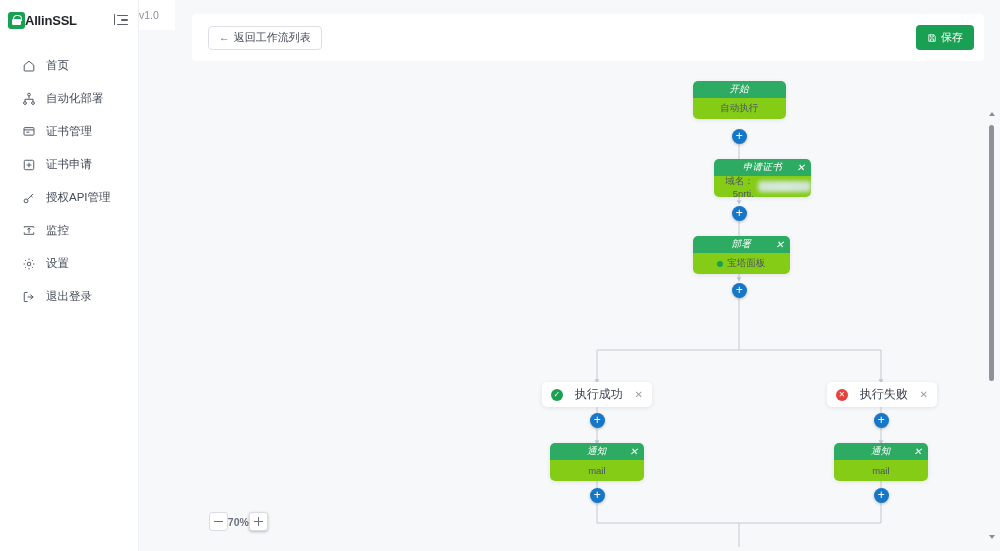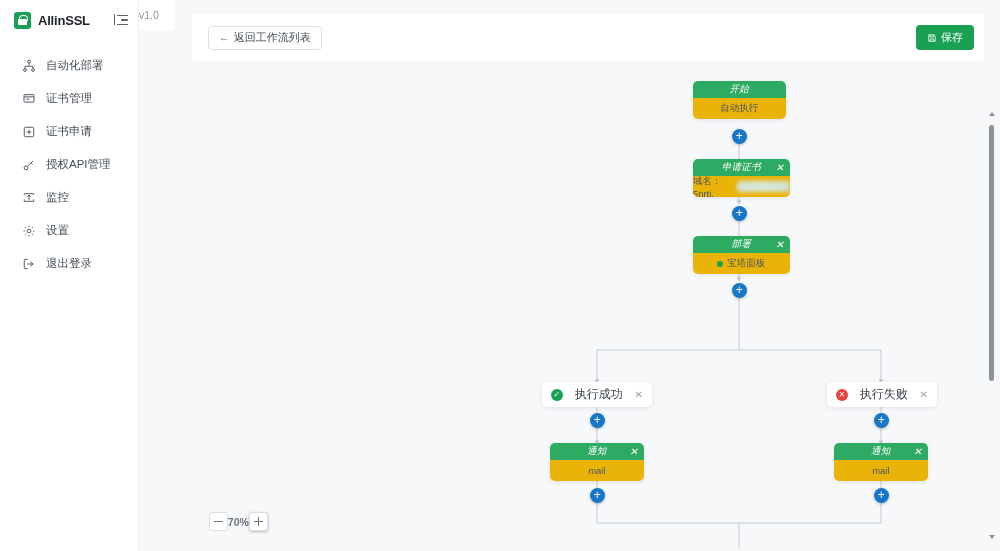--- a/index.html
+++ b/index.html
@@ -14,21 +14,21 @@
   
   .sidebar {
     width: 139px; height: 551px;
     background: #ffffff;
     border-right: 1px solid #eceef1;
     flex: 0 0 139px;
     display: flex; flex-direction: column;
   }
   .brand {
     height: 40px; display: flex; align-items: center;
-    padding: 0 10px 0 14px; gap: 7px;
+    padding: 0 10px 0 8px; 
   }
   .brand-logo {
     width: 17px; height: 17px; border-radius: 3px;
     background: #1aa053; position: relative; flex: 0 0 17px;
   }
   .brand-logo::before {
     content: ""; position: absolute; left: 5px; top: 3px;
     width: 7px; height: 5px; border: 1.6px solid #ffffff;
     border-bottom: none; border-radius: 4px 4px 0 0;
   }
@@ -125,21 +125,21 @@
     background: #2eab62; height: 17px; display: flex; align-items: center;
     justify-content: center; position: relative; font-style: italic;
   }
   .node-title { color: #ffffff; font-size: 9.5px; letter-spacing: .3px; }
   .node-close {
     position: absolute; right: 6px; top: 50%; transform: translateY(-50%);
     color: #ffffff; font-size: 10px; line-height: 1; cursor: pointer;
     font-family: "Liberation Sans", sans-serif;
   }
   .node-body {
-    background: #eab308; height: 21px; display: flex; align-items: center;
+    background: #84cc16; height: 21px; display: flex; align-items: center;
     justify-content: center; gap: 4px; font-size: 9.5px; color: #4b5563;
   }
   .blur-bar {
     display: inline-block; width: 66px; height: 11px;
     background: linear-gradient(90deg,#cfe4d5,#d7e9dc,#cde2d4);
     border-radius: 3px; filter: blur(2px); vertical-align: middle;
   }
   .dot-green { width:6px; height:6px; border-radius:50%; background:#1aa053; flex:0 0 6px; }
 
   
@@ -215,20 +215,28 @@
       <div class="brand-name">AllinSSL</div>
       <div class="collapse-icon">
         <span></span>
           <span></span>
           <span></span>
       </div>
     </div>
 
     <nav class="nav">
 
+      <div class="nav-item">
+        <span class="nav-icon">
+          <svg viewBox="0 0 16 16" fill="none" stroke="#4b5563" stroke-width="1.1">
+            <path d="M2.5 7L8 2.5L13.5 7V13a.7.7 0 0 1-.7.7H3.2a.7.7 0 0 1-.7-.7z"></path>
+          </svg>
+        </span>
+        <span class="nav-label">首页</span>
+      </div>
 
       <div class="nav-item">
         <span class="nav-icon">
           <svg viewBox="0 0 16 16" fill="none" stroke="#4b5563" stroke-width="1.1">
             <circle cx="8" cy="3" r="1.6"></circle>
               <circle cx="3.4" cy="12.6" r="1.6"></circle>
               <circle cx="12.6" cy="12.6" r="1.6"></circle>
             <path d="M8 4.6v3M3.4 11V8.3h9.2V11"></path>
           </svg>
         </span>
@@ -354,21 +362,21 @@
             <div class="node-head">
               <span class="node-title">开始</span>
             </div>
             <div class="node-body">
               <span>自动执行</span>
             </div>
           </div>
 
           <div class="plus" style="left:540px; top:54px;">+</div>
 
-          <div class="node" style="left:501px; top:84px; width:97px;">
+          <div class="node" style="left:522px; top:84px; width:97px;text-align:right;">
             <div class="node-head">
               <span class="node-title">申请证书</span>
               <span class="node-close">✕</span>
             </div>
             <div class="node-body">
               <span>域名：5nrtj.</span>
               <span class="blur-bar"></span>
             </div>
           </div>
 

